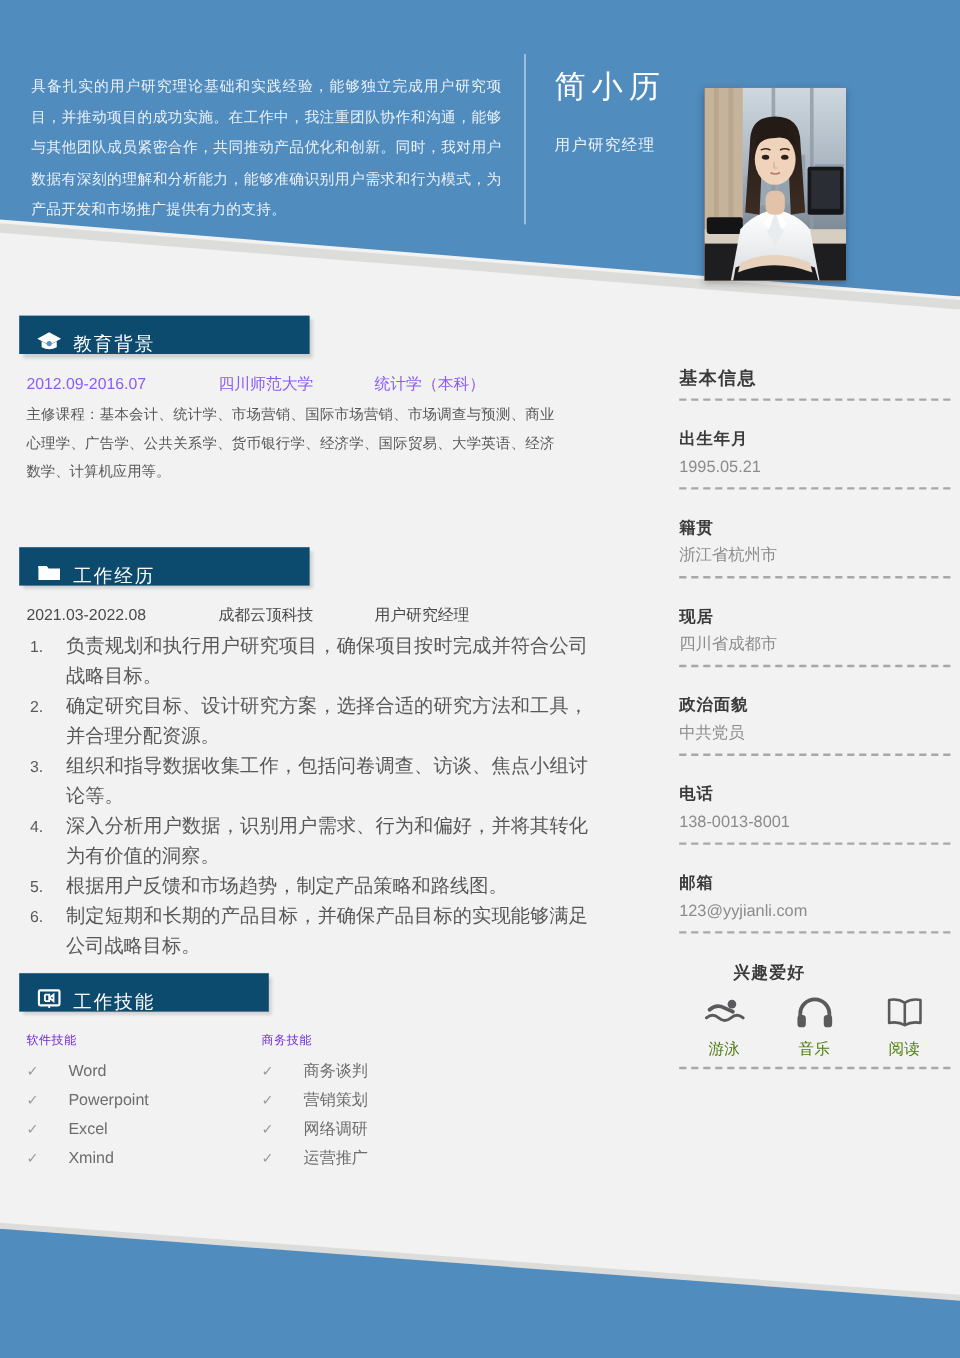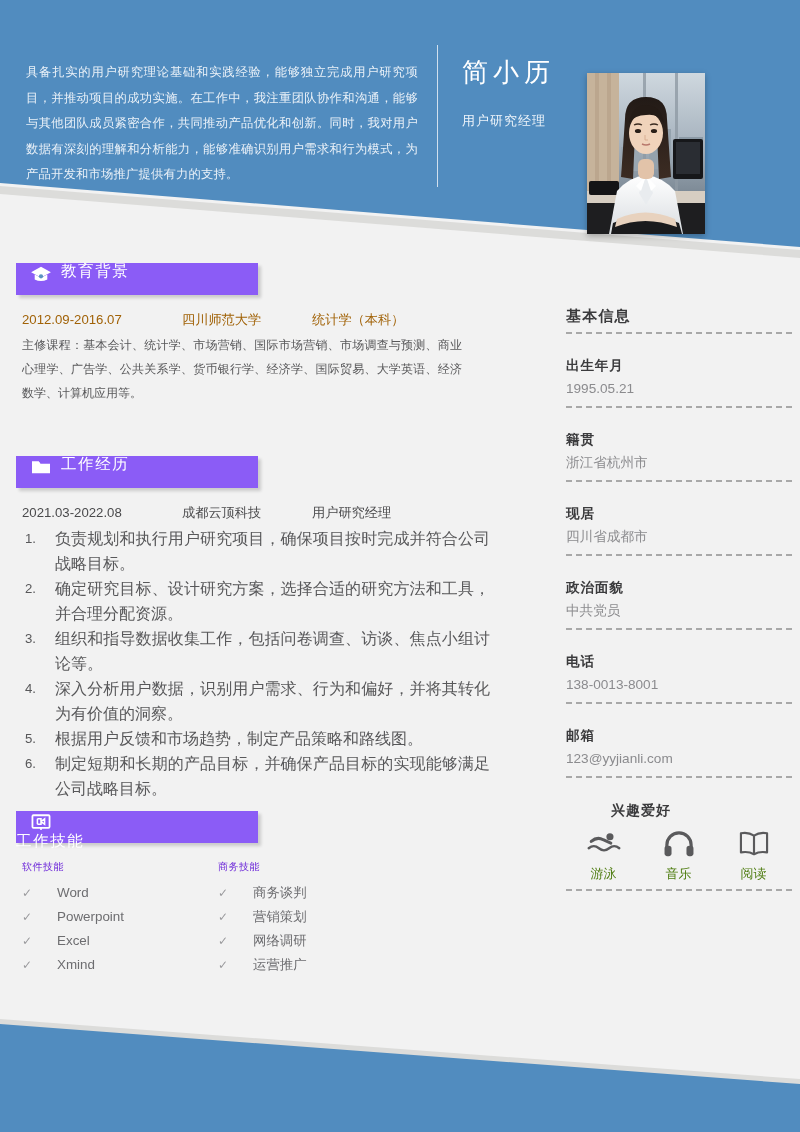--- a/index.html
+++ b/index.html
@@ -128,24 +128,24 @@
     height: 170px;
     background: #dcdcda;
     clip-path: polygon(0 57px, 800px 117px, 800px 123px, 0 63px);
     z-index: 0;
   }
 
   
   .sec-bar {
     position: absolute;
     height: 32px;
-    background: #8b5cf6;
+    background: #0c4a6e;
     box-shadow: 3px 3px 3px rgba(0,0,0,.16);
     display: flex;
-    align-items: flex-start;
+    align-items: flex-end;
     z-index: 4;
   }
   .sec-bar .sec-icon {
     width: 22px;
     height: 22px;
     margin-left: 14px;
     margin-right: 9px;
     flex: 0 0 auto;
     display: flex;
     align-items: center;
@@ -162,21 +162,21 @@
   .left-col {
     position: absolute;
     left: 22px;
     width: 460px;
     z-index: 4;
     color: #58585a;
   }
   .edu-row {
     display: flex;
     font-size: 13.2px;
-    color: #a16207;
+    color: #8b5cf6;
     line-height: 24px;
     white-space: nowrap;
   }
   .edu-date  { width: 160px; }
   .edu-school{ width: 130px; }
   .edu-major { flex: 1; }
   .edu-courses {
     margin-top: 1px;
     font-size: 12px;
     line-height: 24px;
@@ -440,21 +440,21 @@
     <ol class="duties" id="duties-list">
         <li>负责规划和执行用户研究项目，确保项目按时完成并符合公司战略目标。</li>
         <li>确定研究目标、设计研究方案，选择合适的研究方法和工具，并合理分配资源。</li>
         <li>组织和指导数据收集工作，包括问卷调查、访谈、焦点小组讨论等。</li>
         <li>深入分析用户数据，识别用户需求、行为和偏好，并将其转化为有价值的洞察。</li>
         <li>根据用户反馈和市场趋势，制定产品策略和路线图。</li>
         <li>制定短期和长期的产品目标，并确保产品目标的实现能够满足公司战略目标。</li>
       </ol>
   </div>
 
-  <div class="sec-bar" style="left:16px; top:811px; width:242px;flex-direction:column;">
+  <div class="sec-bar" style="left:16px; top:811px; width:208px;">
     <span class="sec-icon">
       <svg width="22" height="18" viewBox="0 0 24 20">
         <rect x="2.5" y="2.5" width="19" height="14" rx="1.2" fill="none" stroke="#ffffff" stroke-width="2"></rect>
         <path d="M8 6.5 L8 12.5 M8 6.5 L12 6.5 L12 12.5 L8 12.5 M12 9.5 L16 6.5 L16 12.5 L12 9.5" fill="none" stroke="#ffffff" stroke-width="1.7"></path>
         <path d="M12 16.5 L12 19" stroke="#ffffff" stroke-width="1.7"></path>
       </svg>
     </span>
     <span class="sec-title">工作技能</span>
   </div>
 

